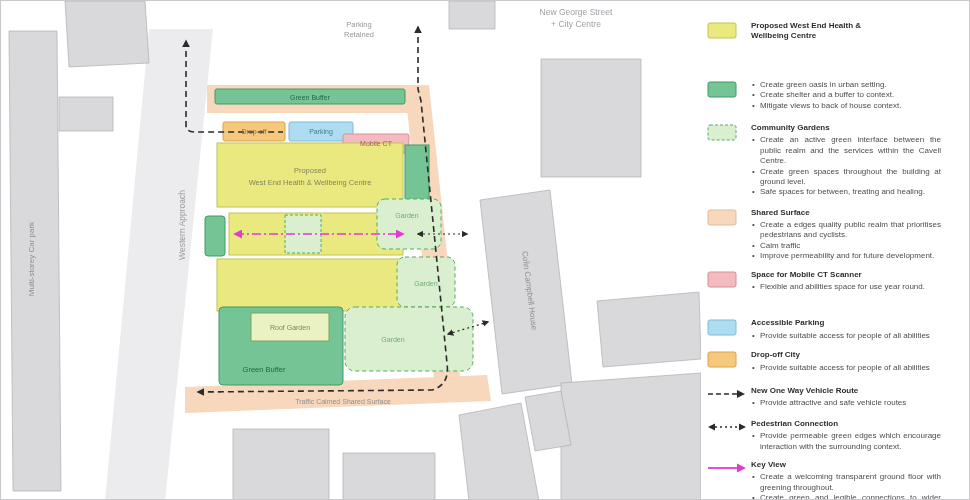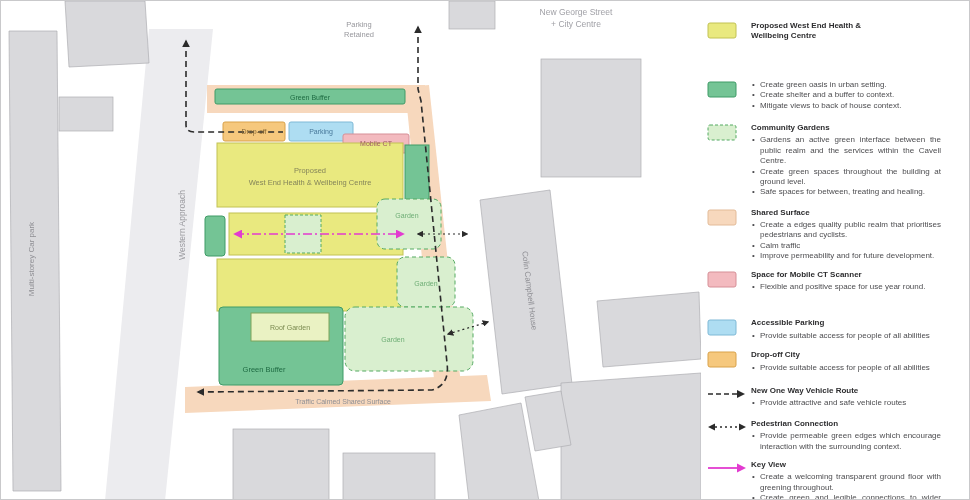--- a/index.html
+++ b/index.html
@@ -131,21 +131,21 @@
       </div>
     </div>
 
     <div class="lg-item" style="margin-bottom:10px">
       <div class="lg-swatch"><svg width="30" height="17">
             <rect x="1" y="1" width="28" height="15" rx="2" fill="#d9efcf" stroke="#55aa62" stroke-dasharray="3 2"></rect>
           </svg></div>
       <div class="lg-body">
         <div class="lg-title">Community Gardens</div>
         <ul class="lg-bullets">
-          <li>Gardens an active green interface between the public realm and the services within the Cavell Centre.</li>
+          <li>Create an active green interface between the public realm and the services within the Cavell Centre.</li>
           <li>Create green spaces throughout the building at ground level.</li>
           <li>Safe spaces for between, treating and healing.</li>
         </ul>
       </div>
     </div>
 
     <div class="lg-item" style="margin-bottom:8px">
       <div class="lg-swatch"><svg width="30" height="17">
             <rect x="1" y="1" width="28" height="15" rx="2" fill="#f7d8bd" stroke="#e3bb98"></rect>
           </svg></div>
@@ -159,21 +159,21 @@
       </div>
     </div>
 
     <div class="lg-item" style="margin-bottom:26px">
       <div class="lg-swatch"><svg width="30" height="17">
             <rect x="1" y="1" width="28" height="15" rx="2" fill="#f3babf" stroke="#d68f97"></rect>
           </svg></div>
       <div class="lg-body">
         <div class="lg-title">Space for Mobile CT Scanner</div>
         <ul class="lg-bullets">
-          <li>Flexible and positive space for use year round.</li>
+          <li>Flexible and abilities space for use year round.</li>
         </ul>
       </div>
     </div>
 
     <div class="lg-item" style="margin-bottom:9px">
       <div class="lg-swatch"><svg width="30" height="17">
             <rect x="1" y="1" width="28" height="15" rx="2" fill="#aeddf2" stroke="#7fb9d6"></rect>
           </svg></div>
       <div class="lg-body">
         <div class="lg-title">Accessible Parking</div>

